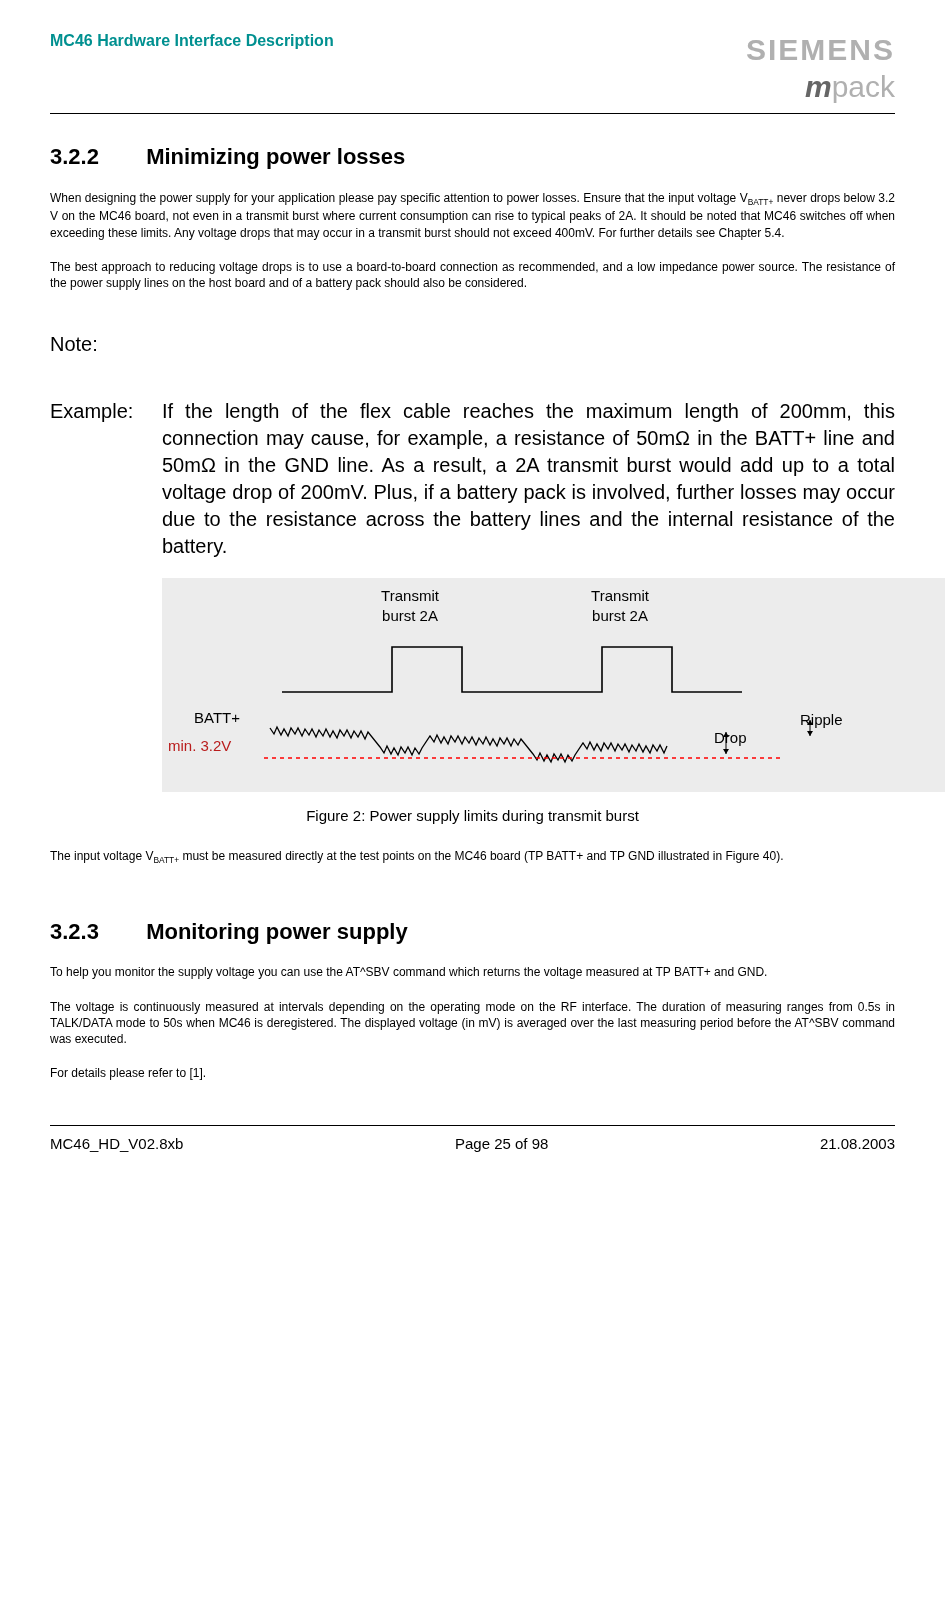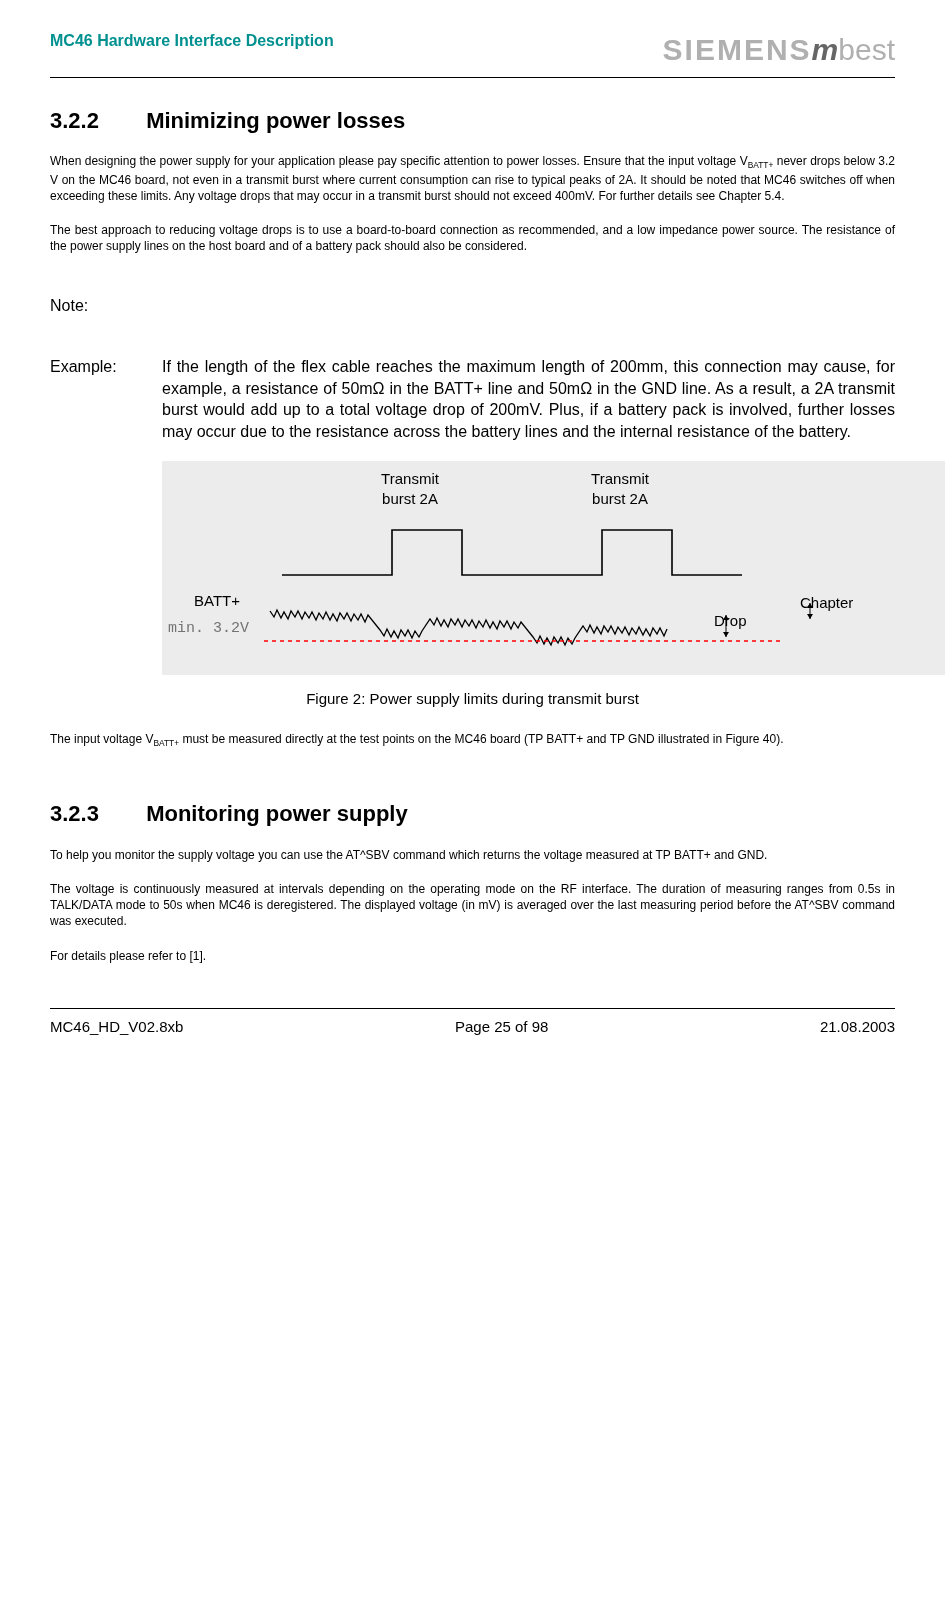--- a/index.html
+++ b/index.html
@@ -24,21 +24,21 @@
   }
   .header-left .draft {
     color: #009090;
     font-size: 30px;
     font-weight: bold;
     letter-spacing: 1px;
     margin-top: 2px;
   }
   .header-right {
     display: flex;
-    flex-direction: row;
+    flex-direction: column;
     align-items: flex-end;
     text-align: center;
   }
   .siemens {
     color: #b0b0b0;
     font-size: 30px;
     font-weight: 900;
     letter-spacing: 2px;
     font-family: Arial, sans-serif;
   }
@@ -65,21 +65,21 @@
   }
   h2.section .num { display: inline-block; min-width: 90px; }
   p.body {
     font-size: 12px;
     text-align: justify;
     margin-bottom: 18px;
   }
   .note-row {
     display: flex;
     gap: 26px;
-    font-size: 16px;
+    font-size: 20px;
     text-align: justify;
     margin-bottom: 18px;
     margin-top: 40px;
   }
   .note-label {
     flex: 0 0 86px;
   }
   .note-text {
     flex: 1;
   }
@@ -94,21 +94,21 @@
     width: 814px;
     padding: 14px 20px 20px 20px;
     position: relative;
   }
   .figure svg { display: block; }
   .fig-label {
     position: absolute;
     font-size: 15px;
     font-family: Arial, sans-serif;
   }
-  .fig-red { color: #737373; font-family: Liberation Mono, monospace; }
+  .fig-red { color: #b91c1c; }
   .caption {
     text-align: center;
     font-size: 15px;
     margin: 14px 0 22px 0;
   }
   .footer {
     display: flex;
     justify-content: space-between;
     font-size: 15px;
     border-top: 1px solid #000;
@@ -122,21 +122,21 @@
 
 
 
 
 <div class="header-row">
   <div class="header-left">
     <div class="doc-title">MC46 Hardware Interface Description</div>
   </div>
   <div class="header-right">
     <div class="siemens">SIEMENS</div>
-    <div class="mobile"><span class="m">m</span><span>best</span></div>
+    <div class="mobile"><span class="m">m</span><span>pack</span></div>
   </div>
 </div>
 <hr class="top-line">
 
 
 <h2 class="section">
   <span class="num">3.2.2</span>
   <span>Minimizing power losses</span>
 </h2>
 
@@ -162,21 +162,21 @@
     <div class="fig-label" style="left:208px; top:8px; text-align:center; width:80px;">
       <div>Transmit</div>
       <div>burst 2A</div>
     </div>
     <div class="fig-label" style="left:418px; top:8px; text-align:center; width:80px;">
       <div>Transmit</div>
       <div>burst 2A</div>
     </div>
     <div class="fig-label" style="left:32px; top:130px;">BATT+</div>
     <div class="fig-label fig-red" style="left:6px; top:158px;">min. 3.2V</div>
-    <div class="fig-label" style="left:638px; top:132px;">Chapter</div>
+    <div class="fig-label" style="left:638px; top:132px;">Ripple</div>
     <div class="fig-label" style="left:552px; top:150px;">Drop</div>
 
     <svg width="670" height="180">
 
       <path d="M 100 100 L 210 100 L 210 55 L 280 55 L 280 100 L 420 100 L 420 55 L 490 55 L 490 100 L 560 100" stroke="#000" fill="none" stroke-width="1.6"></path>
 
       <path d="M 88 136
                l4 6 l3 -7 l4 8 l3 -6 l4 7 l3 -8 l4 6 l3 -6 l4 8 l3 -7 l4 6 l3 -6 l4 8 l3 -7 l4 6 l3 -7 l4 8 l3 -6 l4 7 l3 -8 l4 6 l3 -6 l4 8 l3 -7 l4 6 l3 -6 l4 8 l3 -7
                l12 15
                l4 6 l3 -7 l4 8 l3 -6 l4 7 l3 -8 l4 6 l3 -6 l4 8 l3 -7 l4 6 l3 -6

